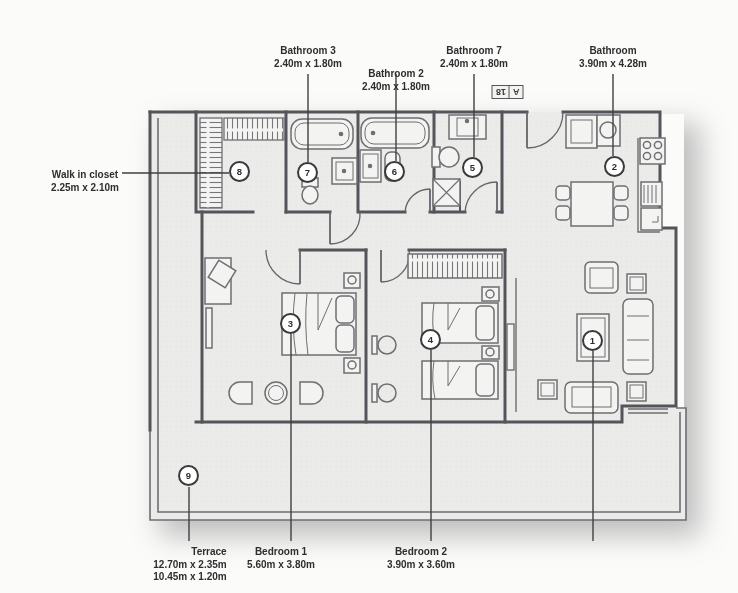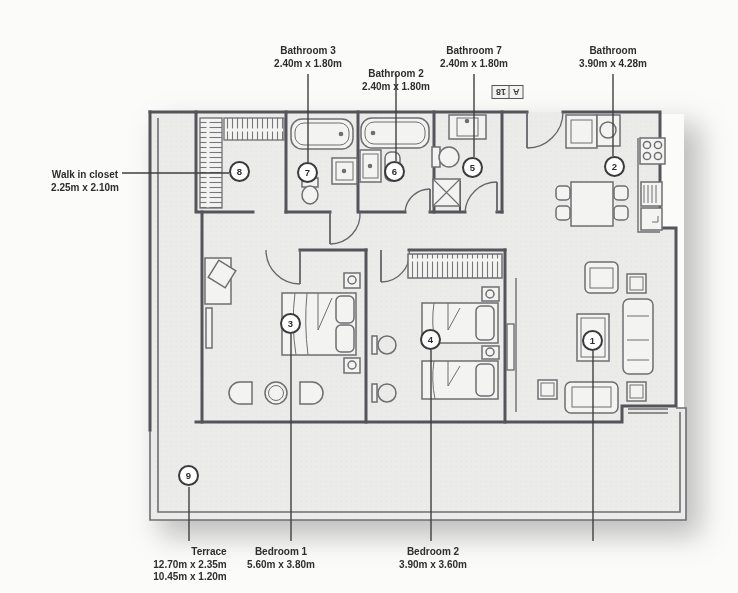--- a/index.html
+++ b/index.html
@@ -275,18 +275,18 @@
 
   <div class="label" style="left:190px;top:546px;text-align:right;">
     <div>Terrace</div>
     <div>12.70m x 2.35m</div>
     <div>10.45m x 1.20m</div>
   </div>
   <div class="label" style="left:281px;top:546px;">
     <div>Bedroom 1</div>
     <div>5.60m x 3.80m</div>
   </div>
-  <div class="label" style="left:433px;top:546px;">
+  <div class="label" style="left:421px;top:546px;">
     <div>Bedroom 2</div>
     <div>3.90m x 3.60m</div>
   </div>
 
 </div>
 
 </body></html>

